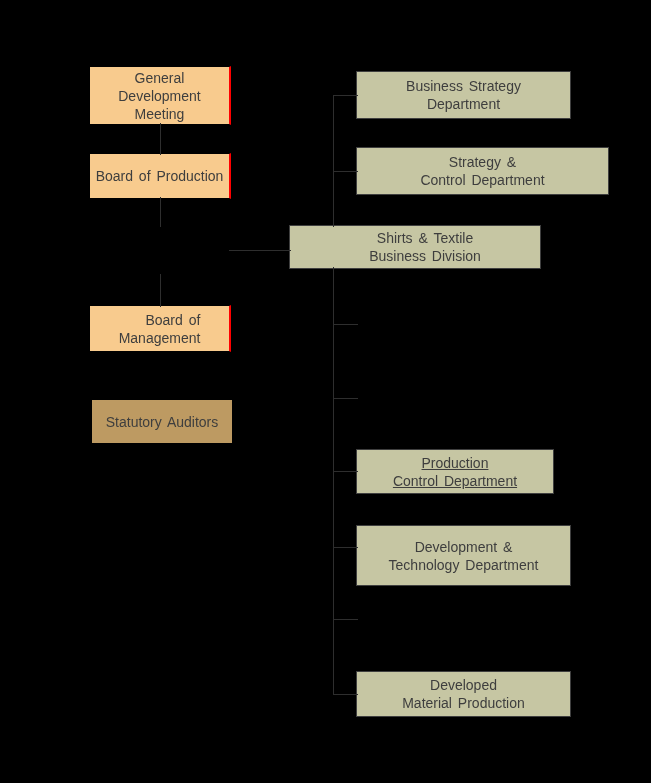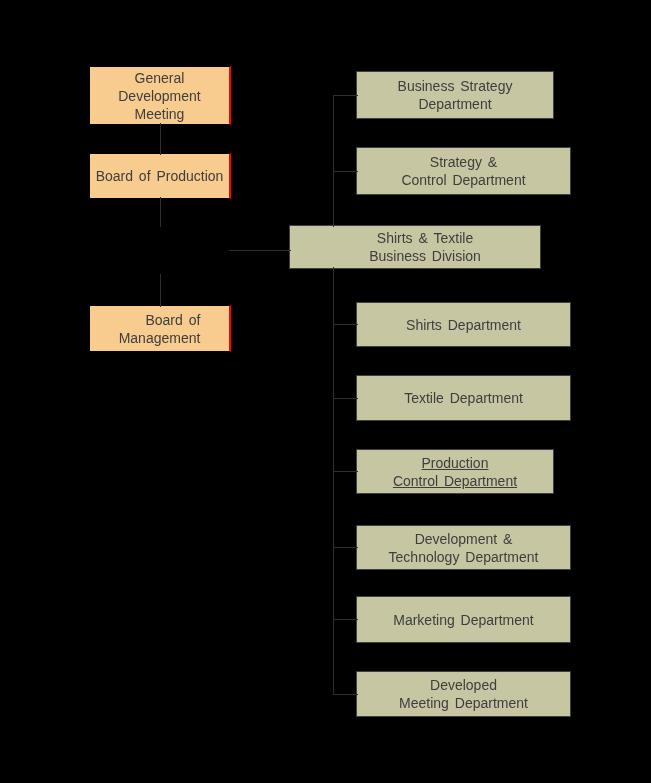--- a/index.html
+++ b/index.html
@@ -49,27 +49,27 @@
   }
 
   
   .b-gsm        { left: 89px;  top: 66px;  width: 142px; height: 59px; }
   .b-bod        { left: 89px;  top: 153px; width: 142px; height: 46px; }
   .b-president  { left: 89px;  top: 225px; width: 142px; height: 51px; }
   .b-bom        { left: 89px;  top: 305px; width: 142px; height: 47px; text-align: right; }
   .b-statutory  { left: 91px;  top: 399px; width: 142px; height: 45px; }
 
   
-  .b-bsd        { left: 356px; top: 71px;  width: 198px; height: 48px; }
-  .b-scd        { left: 356px; top: 147px; width: 215px; height: 48px; }
+  .b-bsd        { left: 356px; top: 71px;  width: 215px; height: 48px; }
+  .b-scd        { left: 356px; top: 147px; width: 253px; height: 48px; }
   .b-division   { left: 289px; top: 225px; width: 252px; height: 44px; padding-left: 20px; }
   .b-shirts     { left: 356px; top: 302px; width: 215px; height: 45px; }
   .b-textile    { left: 356px; top: 375px; width: 215px; height: 46px; }
   .b-production { left: 356px; top: 449px; width: 198px; height: 45px; text-decoration: underline; }
-  .b-devtech    { left: 356px; top: 525px; width: 215px; height: 45px; }
+  .b-devtech    { left: 356px; top: 525px; width: 215px; height: 61px; }
   .b-marketing  { left: 356px; top: 596px; width: 215px; height: 47px; }
   .b-devmat     { left: 356px; top: 671px; width: 215px; height: 46px; }
 
   
   .l-gsm-bod    { left: 160px; top: 123px; width: 1px;  height: 32px; }
   .l-bod-pres   { left: 160px; top: 197px; width: 1px;  height: 30px; }
   .l-pres-bom   { left: 160px; top: 274px; width: 1px;  height: 33px; }
   .l-pres-div   { left: 229px; top: 250px; width: 62px; height: 1px; }
   .l-trunk-up   { left: 333px; top: 95px;  width: 1px;  height: 132px; }
   .l-br-bsd     { left: 333px; top: 95px;  width: 25px; height: 1px; }
@@ -86,36 +86,34 @@
 <body>
 
 <div class="stage">
 
   <div class="box orange b-gsm">General
 Development
 Meeting</div>
   <div class="box orange b-bod">Board of Production</div>
   <div class="box orange b-bom">Board of
 Management</div>
+  <div class="box brown b-statutory">Statutory Auditors</div>
 
   <div class="box olive b-bsd">Business Strategy
 Department</div>
   <div class="box olive b-scd">Strategy &amp;
 Control Department</div>
   <div class="box olive b-division">Shirts &amp; Textile
 Business Division</div>
-  <div class="box olive b-shirts">Shirts Department</div>
-  <div class="box olive b-textile">Textile Department</div>
   <div class="box olive b-production">Production
 Control Department</div>
   <div class="box olive b-devtech">Development &amp;
 Technology Department</div>
-  <div class="box olive b-marketing">Marketing Department</div>
   <div class="box olive b-devmat">Developed
-Meeting Department</div>
+Material Production</div>
 
   <div class="line l-gsm-bod"></div>
   <div class="line l-bod-pres"></div>
   <div class="line l-pres-bom"></div>
   <div class="line l-pres-div"></div>
   <div class="line l-trunk-up"></div>
   <div class="line l-br-bsd"></div>
   <div class="line l-br-scd"></div>
   <div class="line l-trunk-down"></div>
   <div class="line l-br-shirts"></div>

